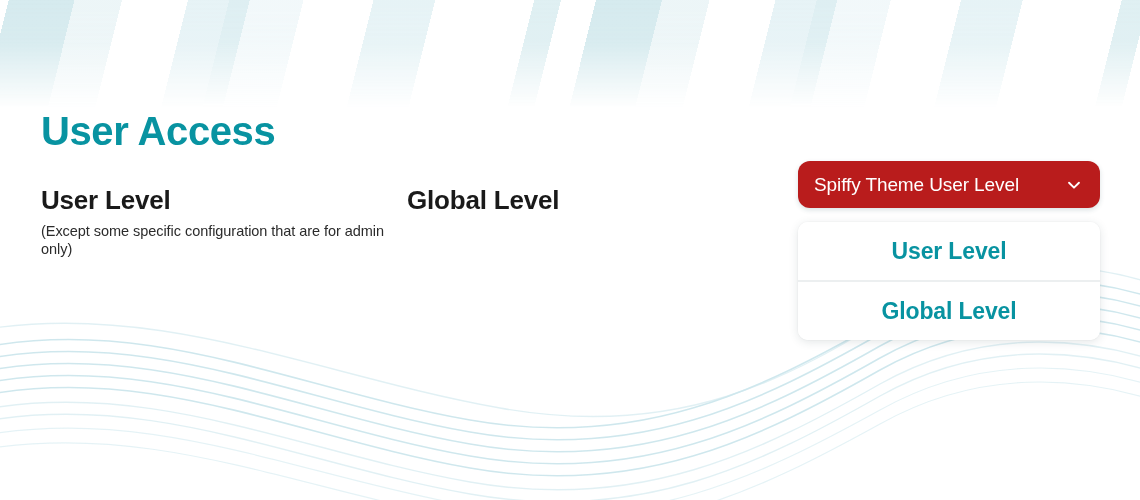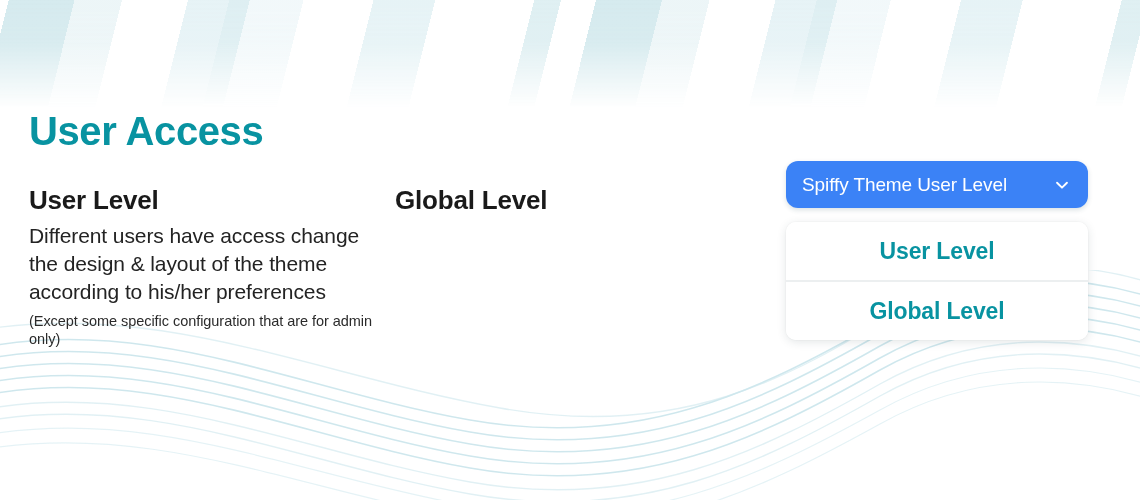--- a/index.html
+++ b/index.html
@@ -75,21 +75,21 @@
     position: absolute;
     left: 0;
     bottom: 0;
     width: 1140px;
     height: 230px;
   }
 
   
   .content {
     position: absolute;
-    left: 0;
+    left: 12px;
     top: 0;
     width: 1043px;
     height: 500px;
   }
 
   .page-title {
     position: absolute;
     left: 29px;
     top: 108px;
     margin: 0;
@@ -144,21 +144,21 @@
   .dd-toggle {
     position: relative;
     display: flex;
     align-items: center;
     justify-content: space-between;
     box-sizing: border-box;
     width: 302px;
     height: 47px;
     padding: 0 17px 0 16px;
     border-radius: 12px;
-    background: #3b82f6;
+    background: #b91c1c;
     box-shadow: 0 2px 5px rgba(25,70,80,0.16);
     cursor: pointer;
     user-select: none;
   }
 
   .dd-toggle-label {
     font-size: 19px;
     line-height: 22px;
     color: #ffffff;
     letter-spacing: -0.1px;
@@ -226,21 +226,20 @@
       </g>
     </svg>
   </div>
 
   <div class="content">
 
     <h1 class="page-title">User Access</h1>
 
     <div class="col col-user">
       <h2 class="col-title">User Level</h2>
-      <p class="col-body">Different users have access change the design &amp; layout of the theme according to his/her preferences</p>
       <p class="col-note">(Except some specific configuration that are for admin only)</p>
     </div>
 
     <div class="col col-global">
       <h2 class="col-title">Global Level</h2>
     </div>
 
     <div class="dropdown">
 
       <div class="dd-toggle">

